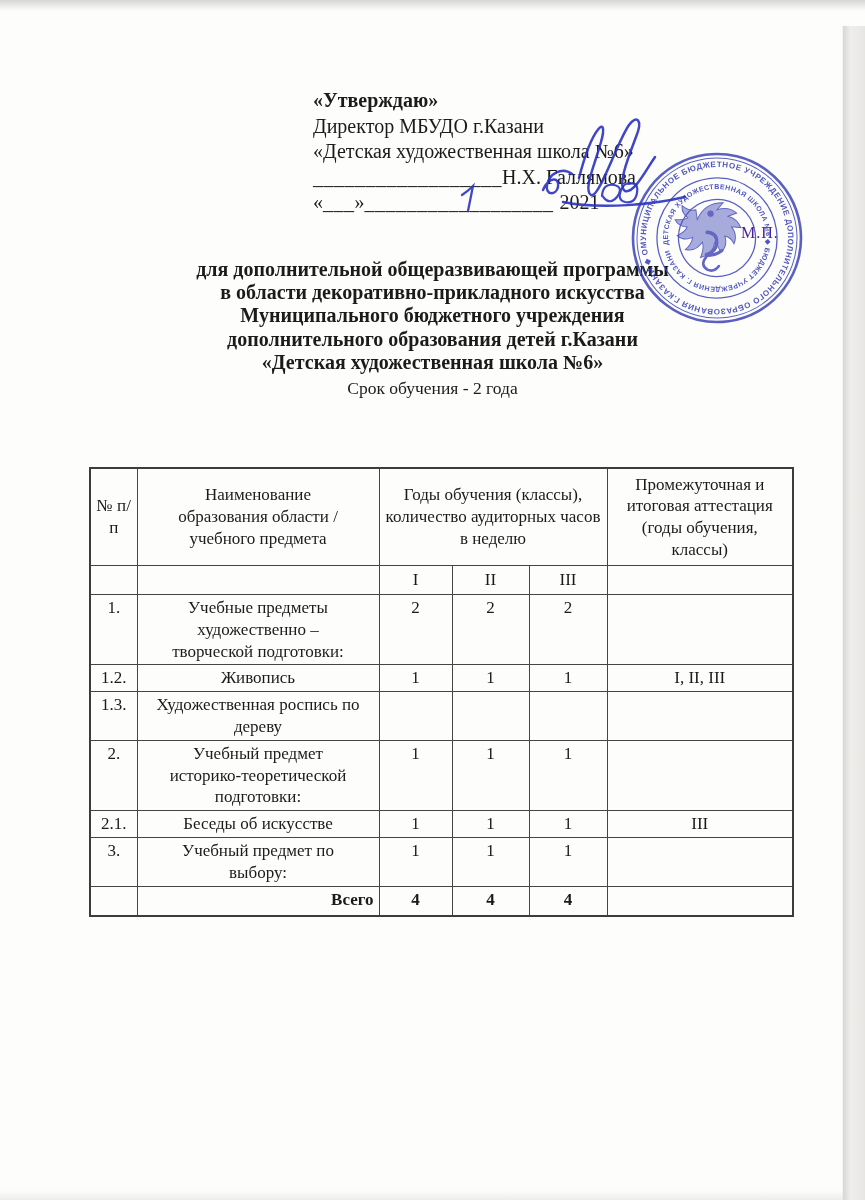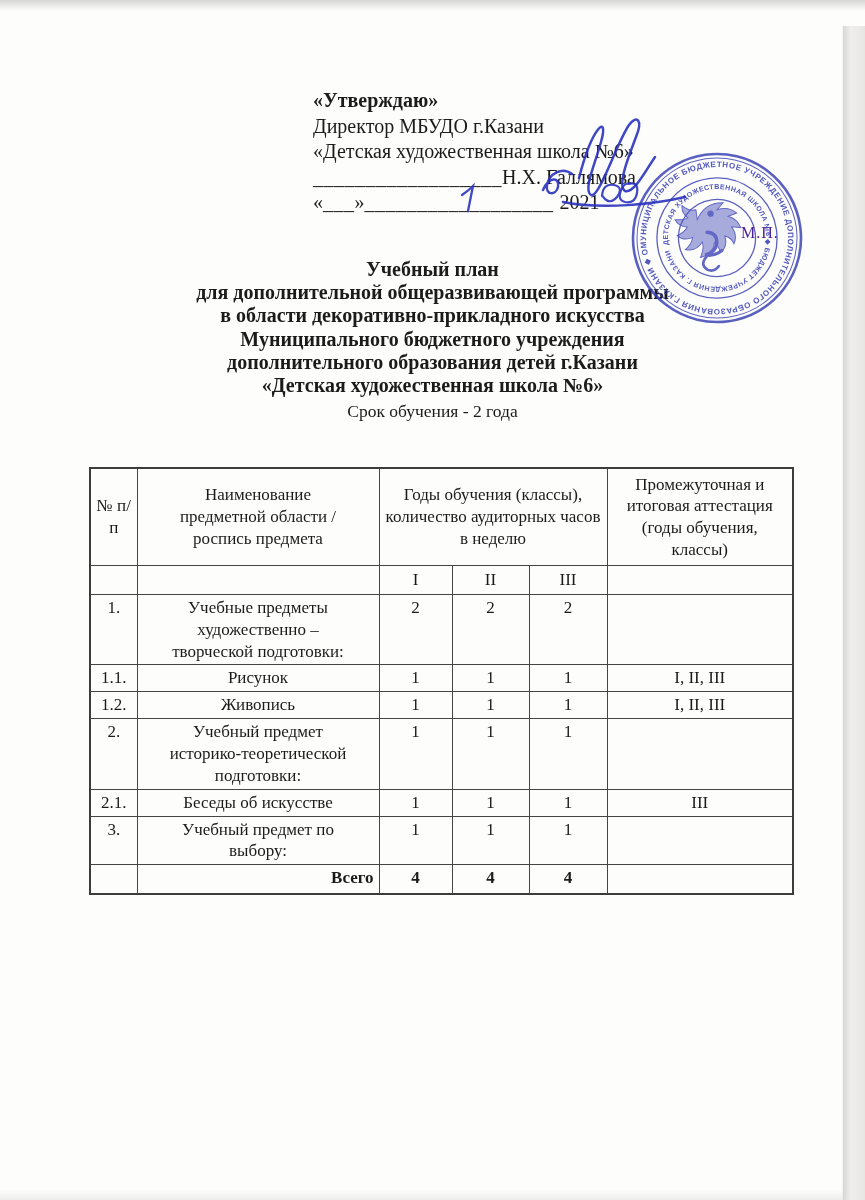--- a/index.html
+++ b/index.html
@@ -82,21 +82,20 @@
     <div class="b">«Утверждаю»</div>
     <div>Директор МБУДО г.Казани</div>
     <div>«Детская художественная школа №6»</div>
     <div><span class="blank">__________________</span><span class="sig-name">Н.Х. Галлямова</span></div>
     <div><span>«</span><span class="blank">___</span><span>»</span><span class="blank">__________________</span><span class="yr">2021</span></div>
   </div>
 
   <div class="seal-mark">М.П.</div>
 
   <div class="title-block">
-    <div>Учебный план</div>
     <div>для дополнительной общеразвивающей программы</div>
     <div>в области декоративно-прикладного искусства</div>
     <div>Муниципального бюджетного учреждения</div>
     <div>дополнительного образования детей г.Казани</div>
     <div>«Детская художественная школа №6»</div>
     <div class="subtitle">Срок обучения  - 2 года</div>
   </div>
 
   <table class="plan">
     <colgroup>
@@ -106,21 +105,21 @@
         <col class="c4">
         <col class="c5">
         <col class="c6">
       </colgroup>
     <tbody>
       <tr class="hdr-a">
         <td>
             <div>№ п/п</div>
           </td>
         <td>
-            <div class="hw-name">Наименование предметной области / роспись предмета</div>
+            <div class="hw-name">Наименование образования области / учебного предмета</div>
           </td>
         <td colspan="3">
             <div>Годы обучения (классы), количество аудиторных часов в неделю</div>
           </td>
         <td>
             <div class="hw-att">Промежуточная и итоговая аттестация (годы обучения, классы)</div>
           </td>
       </tr>
       <tr class="hdr-b">
         <td></td>
@@ -135,34 +134,34 @@
         <td>1.</td>
         <td>
             <div class="nm-bold">Учебные предметы художественно – творческой подготовки:</div>
           </td>
         <td>2</td>
         <td>2</td>
         <td>2</td>
         <td></td>
       </tr>
       <tr class="r-sm">
-        <td>1.1.</td>
-        <td>Рисунок</td>
-        <td>1</td>
-        <td>1</td>
-        <td>1</td>
-        <td>I, II, III</td>
-      </tr>
-      <tr class="r-sm">
         <td>1.2.</td>
         <td>Живопись</td>
         <td>1</td>
         <td>1</td>
         <td>1</td>
         <td>I, II, III</td>
+      </tr>
+      <tr>
+        <td>1.3.</td>
+        <td>Художественная роспись по дереву</td>
+        <td></td>
+        <td></td>
+        <td></td>
+        <td></td>
       </tr>
       <tr>
         <td>2.</td>
         <td>
             <div class="nm-bold">Учебный предмет историко-теоретической подготовки:</div>
           </td>
         <td>1</td>
         <td>1</td>
         <td>1</td>
         <td></td>

